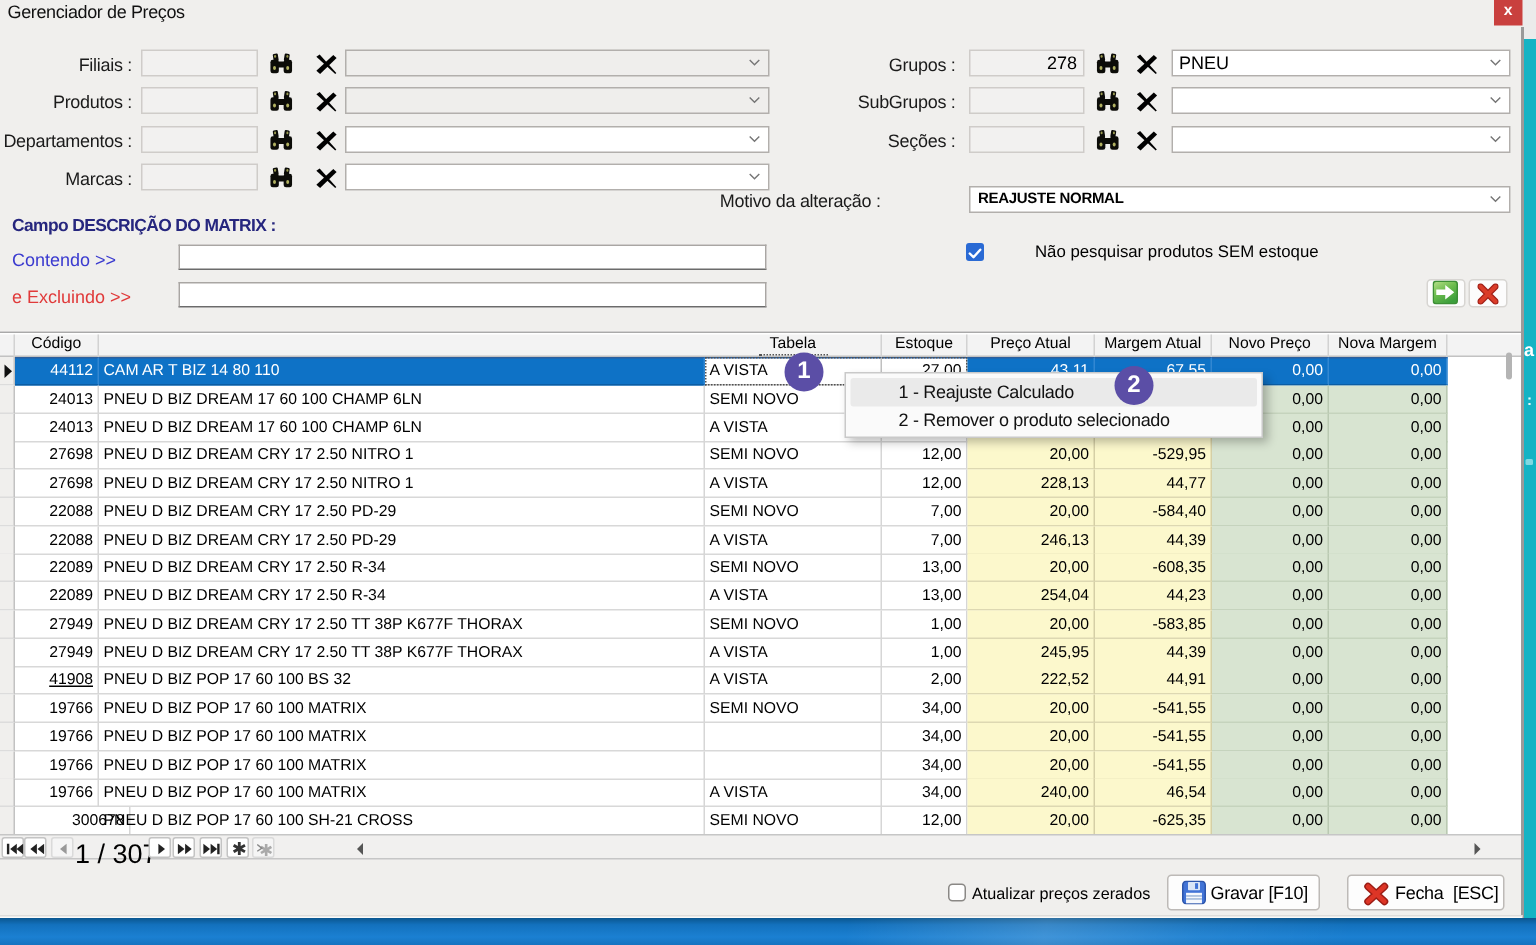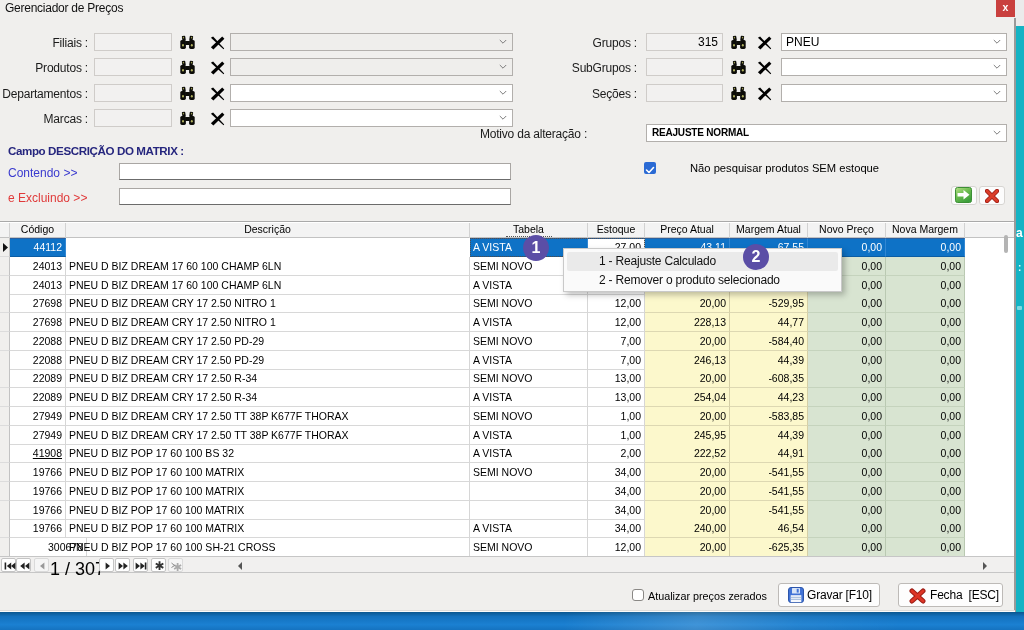--- a/index.html
+++ b/index.html
@@ -159,21 +159,21 @@
 <svg width="15" height="14" viewBox="0 0 15 14" style="position:absolute;left:210px;top:112px;">
     <path d="M12.2 0.6 L14.4 2.7 L3.4 13.4 L0.9 11.2 Z" fill="#000"></path>
     <path d="M0.9 1.8 L3.1 0.4 L14.2 12.6 L13.5 13.3 Z" fill="#000"></path>
   </svg>
 <div class="combo white" style="left:230px;top:109px;width:283px;">
     <svg width="10" height="6" viewBox="0 0 10 6" class="chev">
       <path d="M1 0.5 L5 4.5 L9 0.5" stroke="#777" stroke-width="1.2" fill="none"></path>
     </svg>
   </div>
 <div class="abs lbl" style="left:430px;top:36px;width:207px;">Grupos :</div>
-<div class="abs ibox" style="left:646px;top:33px;width:77px;font-size:12px;text-align:right;line-height:16px;padding-right:4px;">315</div>
+<div class="abs ibox" style="left:646px;top:33px;width:77px;font-size:12px;text-align:right;line-height:16px;padding-right:4px;">278</div>
 <svg width="17" height="15" viewBox="0 0 17 15" style="position:absolute;left:730px;top:35px;">
     <rect x="3.1" y="0.8" width="3.4" height="5" rx="0.8" fill="#0c0c08" transform="rotate(-9 4.8 3.3)"></rect>
     <rect x="10.5" y="0.8" width="3.4" height="5" rx="0.8" fill="#0c0c08" transform="rotate(9 12.2 3.3)"></rect>
     <rect x="1.3" y="4.9" width="5.6" height="9" rx="1.6" fill="#0c0c08"></rect>
     <rect x="10.1" y="4.9" width="5.6" height="9" rx="1.6" fill="#0c0c08"></rect>
     <rect x="6.3" y="6" width="4.4" height="4" fill="#0c0c08"></rect>
     <ellipse cx="4" cy="10.3" rx="1" ry="1.3" fill="#b0b060"></ellipse>
     <ellipse cx="12.8" cy="10.3" rx="1" ry="1.3" fill="#b0b060"></ellipse>
     <ellipse cx="4.4" cy="2.6" rx="0.7" ry="0.9" fill="#9a9a50"></ellipse>
     <ellipse cx="12.6" cy="2.6" rx="0.7" ry="0.9" fill="#9a9a50"></ellipse>
@@ -258,35 +258,35 @@
 <div class="abs" style="left:979px;top:186px;width:26px;height:19px;background:#fcfcfc;border:1px solid #d7d5d2;border-radius:3px;"></div>
 <svg width="14" height="14" viewBox="0 0 14 14" style="position:absolute;left:985px;top:189px;">
 <path d="M2 2 L12 12 M12 2 L2 12" stroke="#a02018" stroke-width="4.4" stroke-linecap="round"></path>
 <path d="M2 2 L12 12 M12 2 L2 12" stroke="#da3c28" stroke-width="2.6" stroke-linecap="round"></path>
   </svg>
 
 <div id="grid" class="abs">
     <div class="hrow">
 <div class="hcell" style="left:0;width:10px;"></div>
 <div class="hcell" style="left:10px;width:56px;">Código</div>
-<div class="hcell" style="left:66px;width:404px;">Descrição</div>
 <div class="hcell" style="left:470px;width:118px;">Tabela<div style="position:absolute;left:36px;top:12.5px;width:46px;border-bottom:1px dotted #555;"></div></div>
 <div class="hcell" style="left:588px;width:57px;">Estoque</div>
 <div class="hcell" style="left:645px;width:85px;">Preço Atual</div>
 <div class="hcell" style="left:730px;width:78px;">Margem Atual</div>
 <div class="hcell" style="left:808px;width:78px;">Novo Preço</div>
 <div class="hcell" style="left:886px;width:79px;">Nova Margem</div>
 </div>
 <div class="drow sel" style="top:16.00px;">
 <div class="ind">
         <svg width="10" height="19" viewBox="0 0 10 19" style="position:absolute">
           <path d="M3 5 L8 9.5 L3 14 z" fill="#111"></path>
         </svg>
       </div>
 <div class="cell num" style="left:10px;width:56px;">44112</div>
+<div class="cell " style="left:66px;width:404px;">CAM AR T BIZ 14 80 110</div>
 <div class="cell " style="left:470px;width:118px;">A VISTA</div>
 <div class="cell num" style="left:588px;width:57px;">27,00</div>
 <div style="position:absolute;left:470px;top:0;width:175px;height:19px;border:1px dotted #505050;"></div>
 <div class="cell num yel" style="left:645px;width:85px;">43,11</div>
 <div class="cell num yel" style="left:730px;width:78px;">67,55</div>
 <div class="cell num grn" style="left:808px;width:78px;">0,00</div>
 <div class="cell num grn" style="left:886px;width:79px;">0,00</div>
 </div>
 <div class="drow" style="top:34.75px;">
 <div class="ind"></div>

